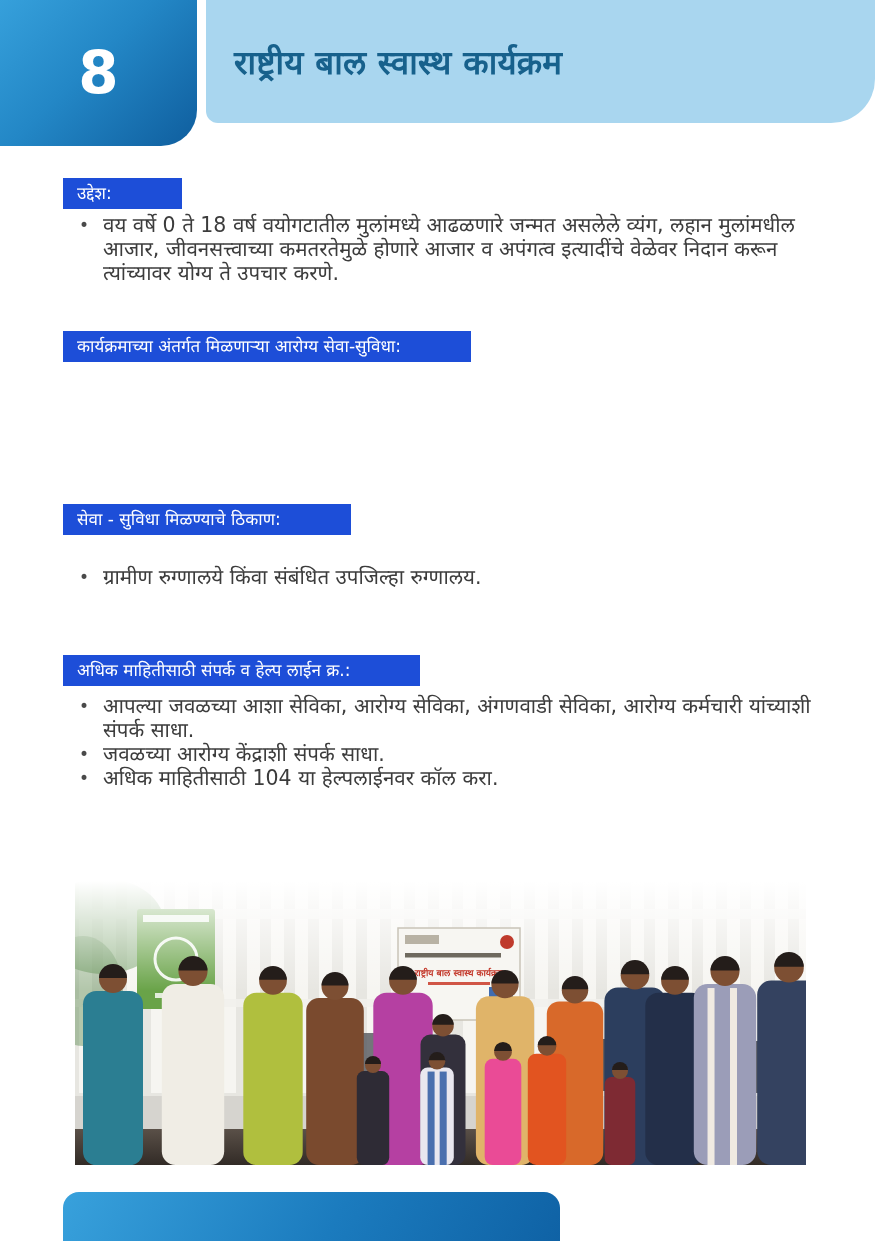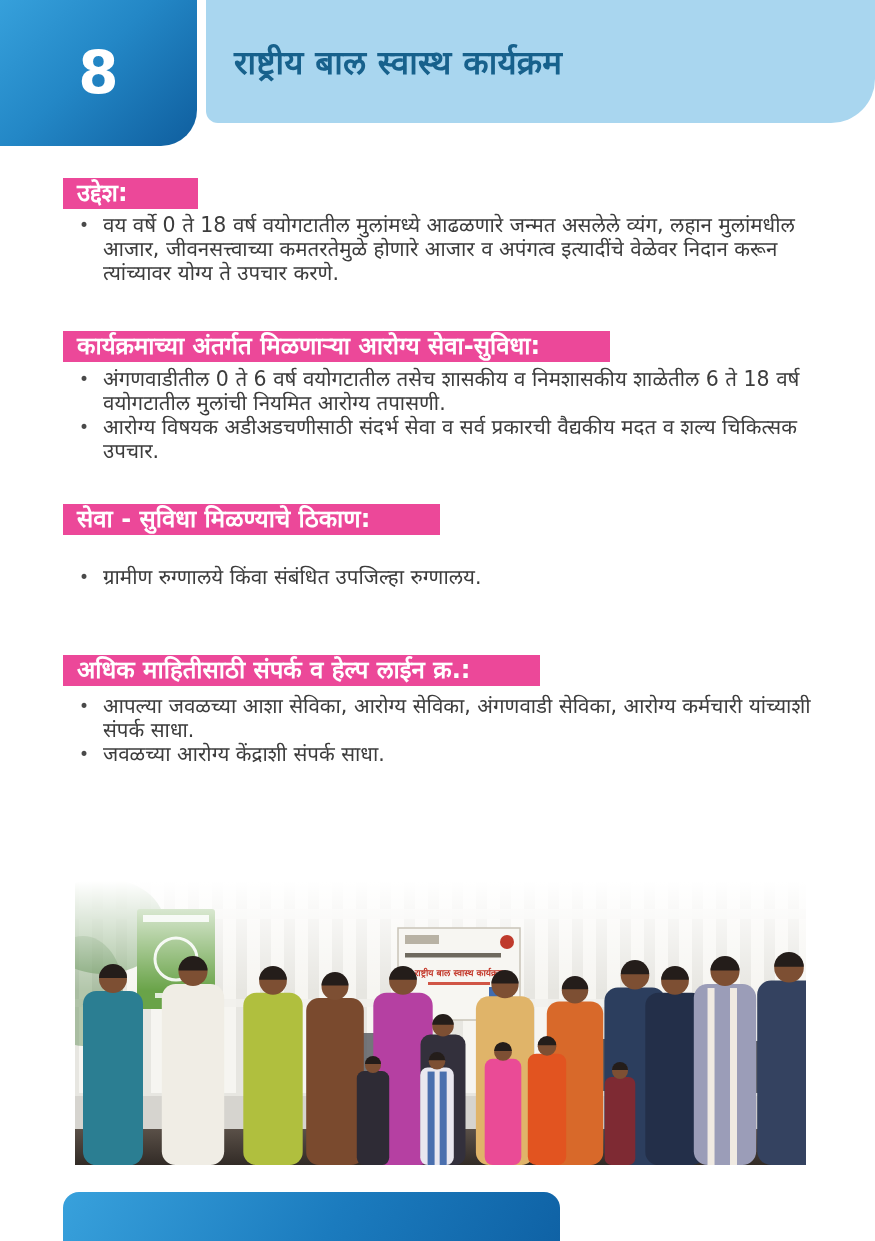--- a/index.html
+++ b/index.html
@@ -17,21 +17,21 @@
   .num-box .num{color:#ffffff;font-size:58px;font-weight:bold;line-height:1;}
   .title-box{
     position:absolute;left:206px;right:0;top:0;height:123px;
     background:#A9D6EF;border-radius:0 0 44px 12px;
     display:flex;align-items:center;
   }
   .title-box .title{color:#17618C;font-size:33px;font-weight:bold;padding-left:28px;letter-spacing:.2px;}
   
   .sec-bar{
     position:absolute;left:63px;height:31px;line-height:31px;
-    background:#ec4899;color:#ffffff;font-weight:bold;font-size:24px;
+    background:#1d4ed8;color:#ffffff;font-weight:normal;font-size:17px;
     padding:0 70px 0 14px;white-space:nowrap;display:inline-block;
   }
   .sec-bar.b0{top:178px;}
   .sec-bar.b1{top:331px;}
   .sec-bar.b2{top:504px;}
   .sec-bar.b3{top:655px;}
   
   .sec-list{
     position:absolute;left:63px;width:750px;margin:0;padding:0;list-style:none;
     font-size:20.5px;line-height:24px;color:#3C3C3C;
@@ -67,34 +67,31 @@
   <div class="title-box">
     <span class="title">राष्ट्रीय बाल स्वास्थ कार्यक्रम</span>
   </div>
 
   <div class="sec-bar b0">उद्देश:</div>
   <ul class="sec-list l0">
       <li>वय वर्षे 0 ते 18 वर्ष वयोगटातील मुलांमध्ये आढळणारे जन्मत असलेले व्यंग, लहान मुलांमधील आजार, जीवनसत्त्वाच्या कमतरतेमुळे होणारे आजार व अपंगत्व इत्यादींचे वेळेवर निदान करून त्यांच्यावर योग्य ते उपचार करणे.</li>
     </ul>
 
   <div class="sec-bar b1">कार्यक्रमाच्या अंतर्गत मिळणाऱ्या आरोग्य सेवा-सुविधा:</div>
-  <ul class="sec-list l1">
-      <li>अंगणवाडीतील 0 ते 6 वर्ष वयोगटातील तसेच शासकीय व निमशासकीय शाळेतील 6 ते 18 वर्ष वयोगटातील मुलांची नियमित आरोग्य तपासणी.</li>
-      <li>आरोग्य विषयक अडीअडचणीसाठी संदर्भ सेवा व सर्व प्रकारची वैद्यकीय मदत व शल्य चिकित्सक उपचार.</li>
-    </ul>
 
   <div class="sec-bar b2">सेवा - सुविधा मिळण्याचे ठिकाण:</div>
   <ul class="sec-list l2">
       <li>ग्रामीण रुग्णालये किंवा संबंधित उपजिल्हा रुग्णालय.</li>
     </ul>
 
   <div class="sec-bar b3">अधिक माहितीसाठी संपर्क व हेल्प लाईन क्र.:</div>
   <ul class="sec-list l3">
       <li>आपल्या जवळच्या आशा सेविका, आरोग्य सेविका, अंगणवाडी सेविका, आरोग्य कर्मचारी यांच्याशी संपर्क साधा.</li>
       <li>जवळच्या आरोग्य केंद्राशी संपर्क साधा.</li>
+      <li>अधिक माहितीसाठी 104 या हेल्पलाईनवर कॉल करा.</li>
     </ul>
 
   <div class="photo" role="img" aria-label="Group photograph of health workers, parents and children standing in front of a white gate with a Rashtriya Bal Swasthya Karyakram banner">
     <svg viewBox="0 0 731 284" xmlns="http://www.w3.org/2000/svg">
       <defs>
         <linearGradient id="hazeG" x1="0" y1="0" x2="0" y2="1">
           <stop offset="0" stop-color="#ffffff" stop-opacity="1"></stop>
           <stop offset="1" stop-color="#ffffff" stop-opacity="0"></stop>
         </linearGradient>
         <linearGradient id="groundG" x1="0" y1="0" x2="0" y2="1">

